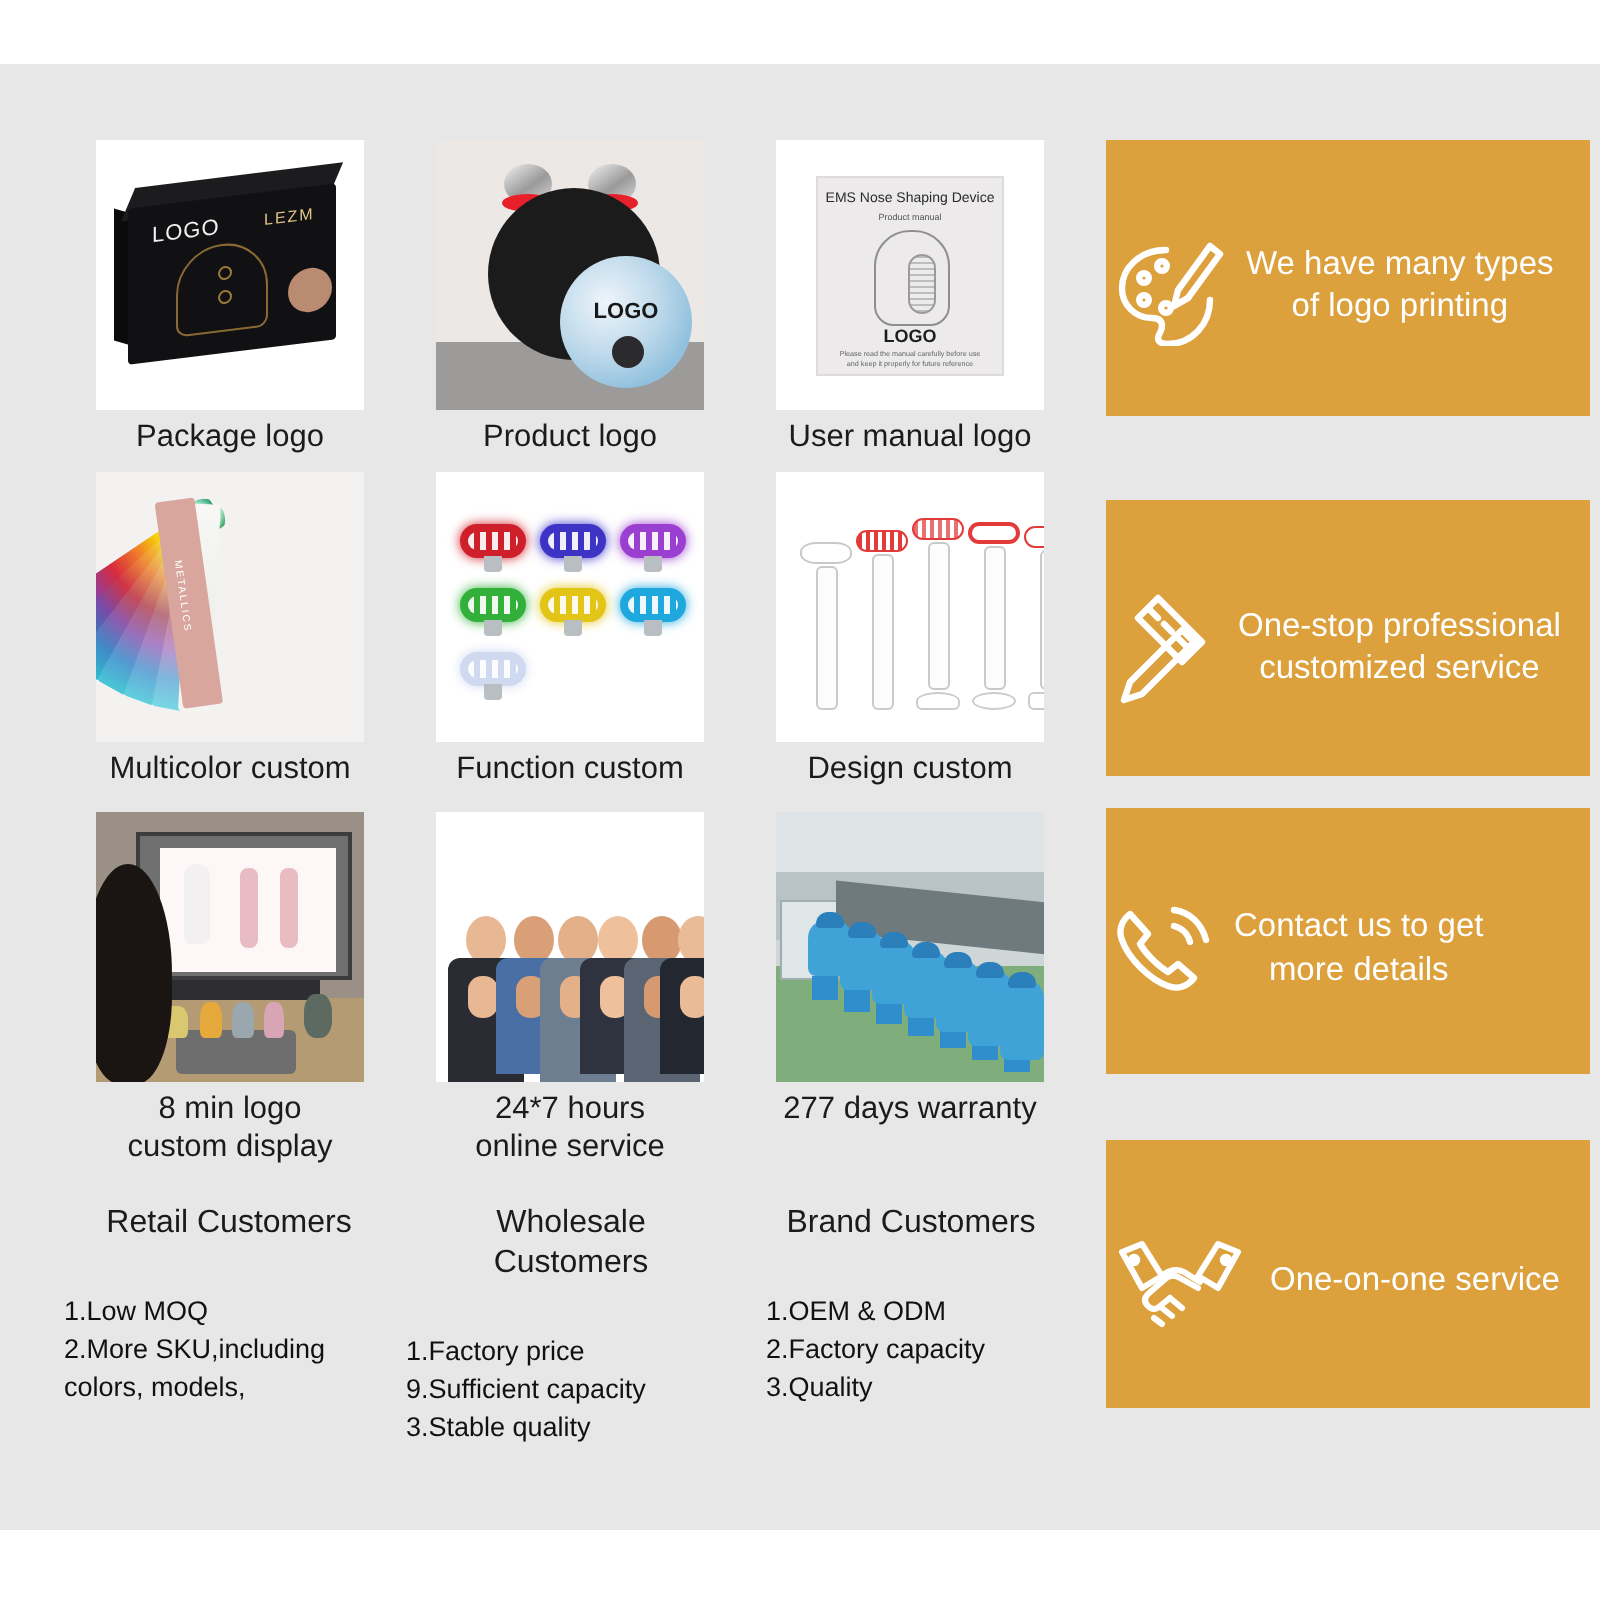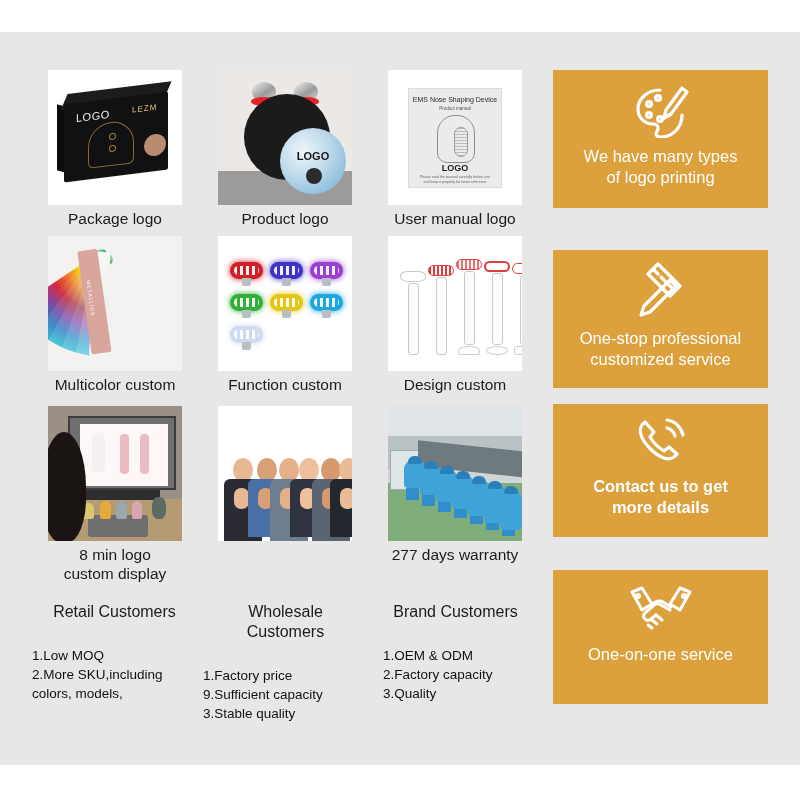--- a/index.html
+++ b/index.html
@@ -29,43 +29,42 @@
     font-size: 15.5px;
     color: #1b1b1b;
     line-height: 1.22;
     margin-left: -8px;
   }
 
   
   .panel {
     position: absolute;
     left: 553px;
-    width: 215px;
+    width: 242px;
     background: #dca03c;
     color: #fff;
     display: flex;
-    flex-direction: column;
     align-items: center;
     justify-content: flex-start;
   }
   .panel .picon { margin-top: 12px; }
   .panel .ptext {
     text-align: center;
     font-size: 16.5px;
     line-height: 1.3;
     padding: 0 8px;
     font-weight: 400;
   }
   .panel-1 { top: 38px; height: 138px; }
   .panel-2 { top: 218px; height: 138px; }
   .panel-3 { top: 372px; height: 133px; }
   .panel-4 { top: 538px; height: 134px; }
   .panel-1 .ptext { margin-top: 8px; }
   .panel-2 .ptext { margin-top: 10px; }
-  .panel-3 .ptext { margin-top: 8px; font-weight: bold; }
+  .panel-3 .ptext { margin-top: 8px; }
   .panel-4 .ptext { margin-top: 8px; }
 
   
   .custcol { position: absolute; width: 165px; }
   .custhead {
     font-size: 16px;
     color: #1b1b1b;
     text-align: center;
     line-height: 1.25;
   }
@@ -455,20 +454,22 @@
             <div class="p-body" style="background: rgb(91, 100, 114); height: 62px;"></div>
             <div class="p-thumb" style="background: rgb(215, 154, 112); left: 10px; top: 30px;"></div>
           </div>
           <div class="person" style="left: 112px; bottom: 4px;">
             <div class="p-head" style="background: rgb(233, 187, 150);"></div>
             <div class="p-body" style="background: rgb(35, 39, 47); height: 58px;"></div>
             <div class="p-thumb" style="background: rgb(233, 187, 150); left: 10px; top: 30px;"></div>
           </div>
         </div>
     </div>
+    <div class="cap" style="white-space:pre-line">24*7 hours
+online service</div>
   </div>
 
   <div class="card" style="left:388px; top:374px;">
     <div class="thumb">
       <div class="fac-scene" id="fac-host">
         <div class="fac-ceiling"></div>
         <div class="fac-wall"></div>
         <div class="fac-floor"></div>
         <div class="fac-cab"></div>
         <div class="fac-bench"></div>

